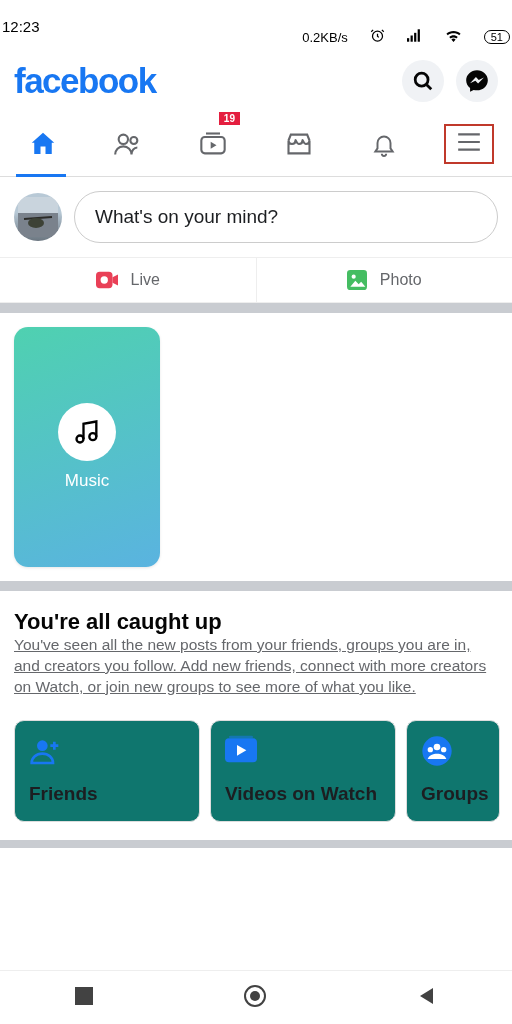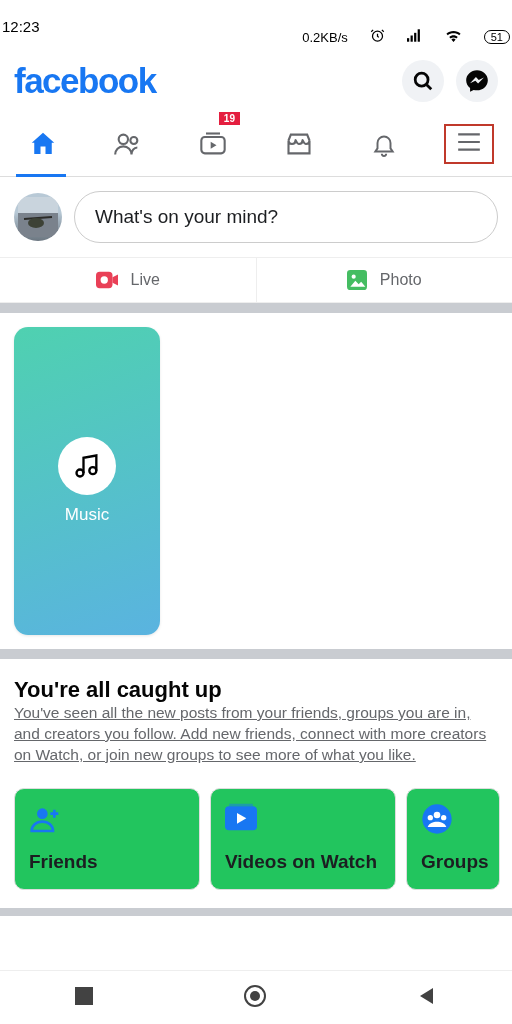--- a/index.html
+++ b/index.html
@@ -23,38 +23,38 @@
   .avatar { width: 48px; height: 48px; border-radius: 50%; background: linear-gradient(180deg, #b8c9d6 40%, #6b7680 100%); overflow: hidden; display:flex; align-items:center; justify-content:center; }
   .composer-input { flex: 1; border: 1px solid #ccc; border-radius: 28px; padding: 14px 20px; font-size: 19px; color: #1c1e21; background: #fff; }
   
   .action-row { display: flex; border-bottom: 1px solid #eee; }
   .action-btn { flex: 1; display: flex; align-items: center; justify-content: center; gap: 13px; padding: 12px 0; font-size: 16px; color: #65676b; font-weight: 500; }
   .action-btn:not(:last-child) { border-right: 1px solid #eee; }
   
   .divider { height: 10px; background: #c9ccd1; }
   
   .stories { display: flex; gap: 10px; padding: 14px; }
-  .story-card { width: 146px; height: 308px; border-radius: 14px; overflow: hidden; position: relative; box-shadow: 0 1px 3px rgba(0,0,0,0.1); }
+  .story-card { width: 146px; height: 240px; border-radius: 14px; overflow: hidden; position: relative; box-shadow: 0 1px 3px rgba(0,0,0,0.1); }
   .music-card { background: linear-gradient(160deg, #4fd1b0 0%, #5ab3e0 100%); display: flex; flex-direction: column; align-items: center; justify-content: center; color: #fff; }
   .music-circle { width: 58px; height: 58px; background: #fff; border-radius: 50%; display: flex; align-items: center; justify-content: center; margin-bottom: 10px; }
   .music-label { font-size: 17px; color: #fff; }
   .create-card { background: #fff; border: 1px solid #ddd; display: flex; flex-direction: column; }
   .create-img { flex: 0 0 150px; background: linear-gradient(180deg, #a8b5c0 0%, #a8b5c0 30%, #3a4038 60%, #2b2b28 100%); position: relative; }
   .heli-rotor { position:absolute; top:36px; left:-4px; width:154px; height:3px; background:#2b2b28; transform:rotate(-4deg);}
   .heli-body { position:absolute; top:68px; left:26px; width:78px; height:54px; background:#3d4236; border-radius:40% 50% 30% 20%;}
   .heli-tail { position:absolute; top:82px; left:98px; width:48px; height:8px; background:#3d4236; transform:rotate(-18deg);}
   .create-plus { position: absolute; left: 50%; transform: translateX(-50%); top: 126px; width: 46px; height: 46px; background: #1877f2; border: 4px solid #fff; border-radius: 50%; display: flex; align-items: center; justify-content: center; }
   .create-label { flex: 1; display: flex; align-items: center; justify-content: center; font-size: 15px; font-weight: 600; color: #1c1e21; }
   
   .caught-up { padding: 18px 14px 10px; }
   .caught-title { font-size: 22px; font-weight: 800; color: #050505; }
   .caught-desc { font-size: 15.5px; color: #65676b; line-height: 1.35; text-decoration: underline; }
   
   .suggest-row { display: flex; gap: 10px; padding: 12px 14px 18px; overflow: hidden; }
-  .suggest-card { min-width: 186px; border: 1px solid #ddd; border-radius: 10px; padding: 14px 14px 16px; background: #22c55e; }
+  .suggest-card { min-width: 186px; border: 1px solid #ddd; border-radius: 10px; padding: 14px 14px 16px; background: #0f766e; }
   .suggest-card.narrow { min-width: 94px; }
   .suggest-icon { width: 32px; height: 32px; margin-bottom: 16px; }
   .suggest-label { font-size: 19px; font-weight: 700; color: #1c1e21; }
   
   .android-nav { position: absolute; bottom: 0; left: 0; right: 0; height: 54px; display: flex; align-items: center; justify-content: space-around; background: #fff; border-top: 1px solid #eee; }
 </style>
 </head>
 <body>
 
 <div class="status-bar">

